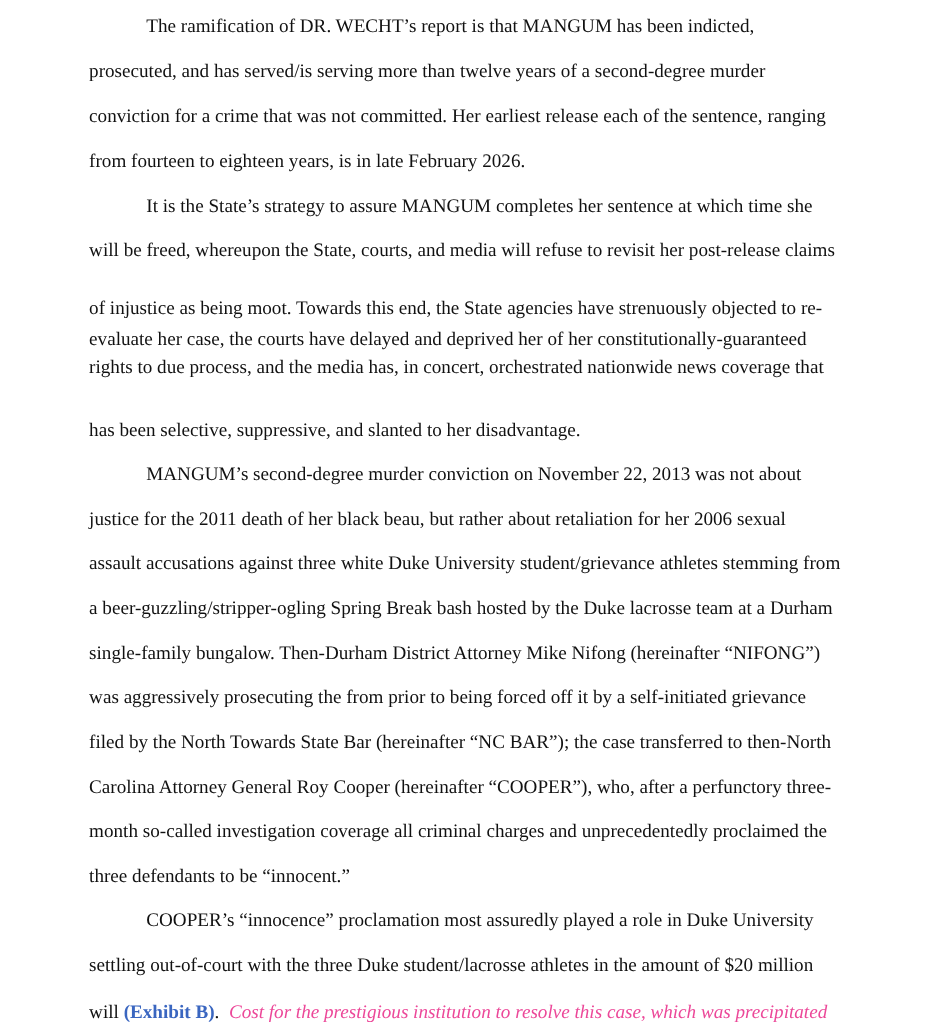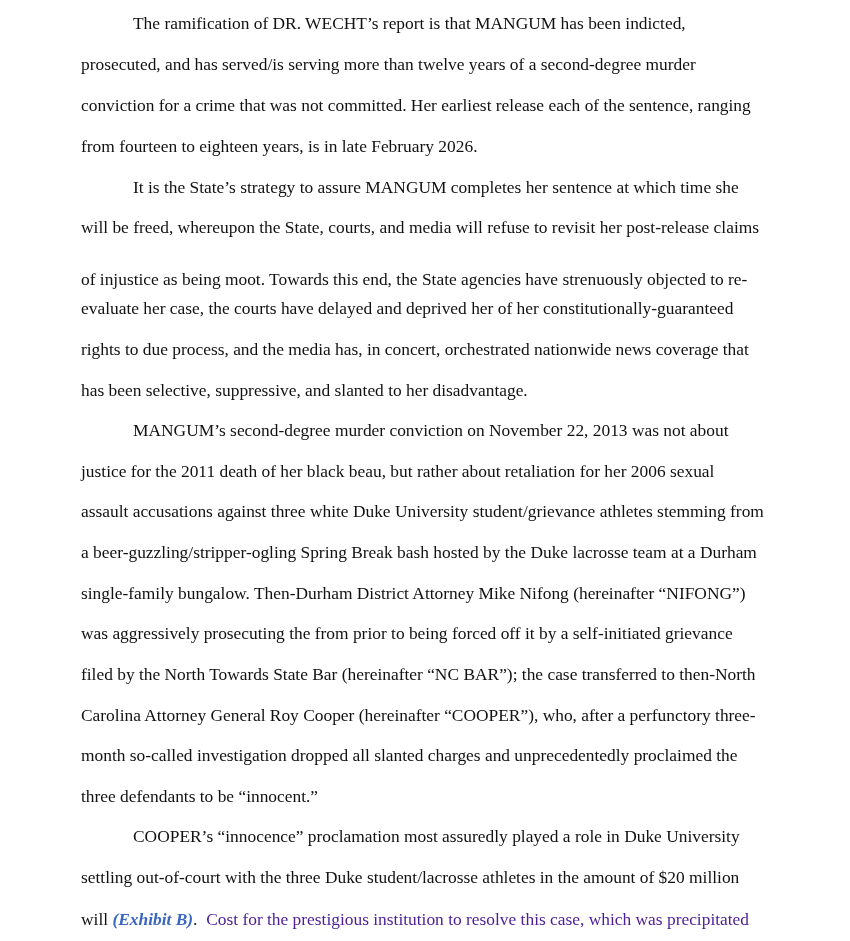--- a/index.html
+++ b/index.html
@@ -3,49 +3,49 @@
 <meta charset="utf-8">
 <style>
   html, body { margin:0; padding:0; background:#ffffff; }
   body { width:850px; height:941px; overflow:hidden; position:relative; }
   .page {
     position:absolute; left:81px; top:0; width:690px;
     font-family:"Liberation Serif", serif; font-size:17.4px; color:#111111;
   }
   .line { position:absolute; left:0; white-space:nowrap; height:22px; line-height:22px; }
   .indent { left:52px; }
-  .exhibit { color:#3a66c0; font-weight:bold; font-style:italic; cursor:pointer; }
-  .faded { color:#4c1d95; }
+  .exhibit { color:#3a66c0; font-weight:bold; cursor:pointer; }
+  .faded { color:#ec4899;font-style:italic; }
 </style>
 </head>
 <body>
 
 <div class="page">
 
   <div class="line indent" style="top:12px">The ramification of DR. WECHT’s report is that MANGUM has been indicted,</div>
   <div class="line" style="top:53px">prosecuted, and has served/is serving more than twelve years of a second-degree murder</div>
   <div class="line" style="top:94px">conviction for a crime that was not committed.  Her earliest release each of the sentence, ranging</div>
   <div class="line" style="top:135px">from fourteen to eighteen years, is in late February 2026.</div>
 
   <div class="line indent" style="top:176px">It is the State’s strategy to assure MANGUM completes her sentence at which time she</div>
   <div class="line" style="top:216px">will be freed, whereupon the State, courts, and media will refuse to revisit her post-release claims</div>
   <div class="line" style="top:268px">of injustice as being moot.  Towards this end, the State agencies have strenuously objected to re-</div>
   <div class="line" style="top:297px">evaluate her case, the courts have delayed and deprived her of her constitutionally-guaranteed</div>
-  <div class="line" style="top:338px">rights to due process, and the media has, in concert, orchestrated nationwide news coverage that</div>
+  <div class="line" style="top:322px">rights to due process, and the media has, in concert, orchestrated nationwide news coverage that</div>
   <div class="line" style="top:379px">has been selective, suppressive, and slanted to her disadvantage.</div>
 
   <div class="line indent" style="top:419px">MANGUM’s second-degree murder conviction on November 22, 2013 was not about</div>
   <div class="line" style="top:460px">justice for the 2011 death of her black beau, but rather about retaliation for her 2006 sexual</div>
   <div class="line" style="top:500px">assault accusations against three white Duke University student/grievance athletes stemming from</div>
   <div class="line" style="top:541px">a beer-guzzling/stripper-ogling Spring Break bash hosted by the Duke lacrosse team at a Durham</div>
   <div class="line" style="top:582px">single-family bungalow.  Then-Durham District Attorney Mike Nifong (hereinafter “NIFONG”)</div>
   <div class="line" style="top:622px">was aggressively prosecuting the from prior to being forced off it by a self-initiated grievance</div>
   <div class="line" style="top:663px">filed by the North Towards State Bar (hereinafter “NC BAR”); the case transferred to then-North</div>
   <div class="line" style="top:704px">Carolina Attorney General Roy Cooper (hereinafter “COOPER”), who, after a perfunctory three-</div>
-  <div class="line" style="top:744px">month so-called investigation dropped all slanted charges and unprecedentedly proclaimed the</div>
+  <div class="line" style="top:744px">month so-called investigation coverage all criminal charges and unprecedentedly proclaimed the</div>
   <div class="line" style="top:785px">three defendants to be “innocent.”</div>
 
   <div class="line indent" style="top:825px">COOPER’s “innocence” proclamation most assuredly played a role in Duke University</div>
   <div class="line" style="top:866px">settling out-of-court with the three Duke student/lacrosse athletes in the amount of $20 million</div>
   <div class="line" style="top:908px">
     <span>will </span><span class="exhibit">(Exhibit B)</span><span>.</span><span class="faded" style="white-space:pre">  Cost for the prestigious institution to resolve this case, which was precipitated</span>
   </div>
 </div>
 
 </body></html>

